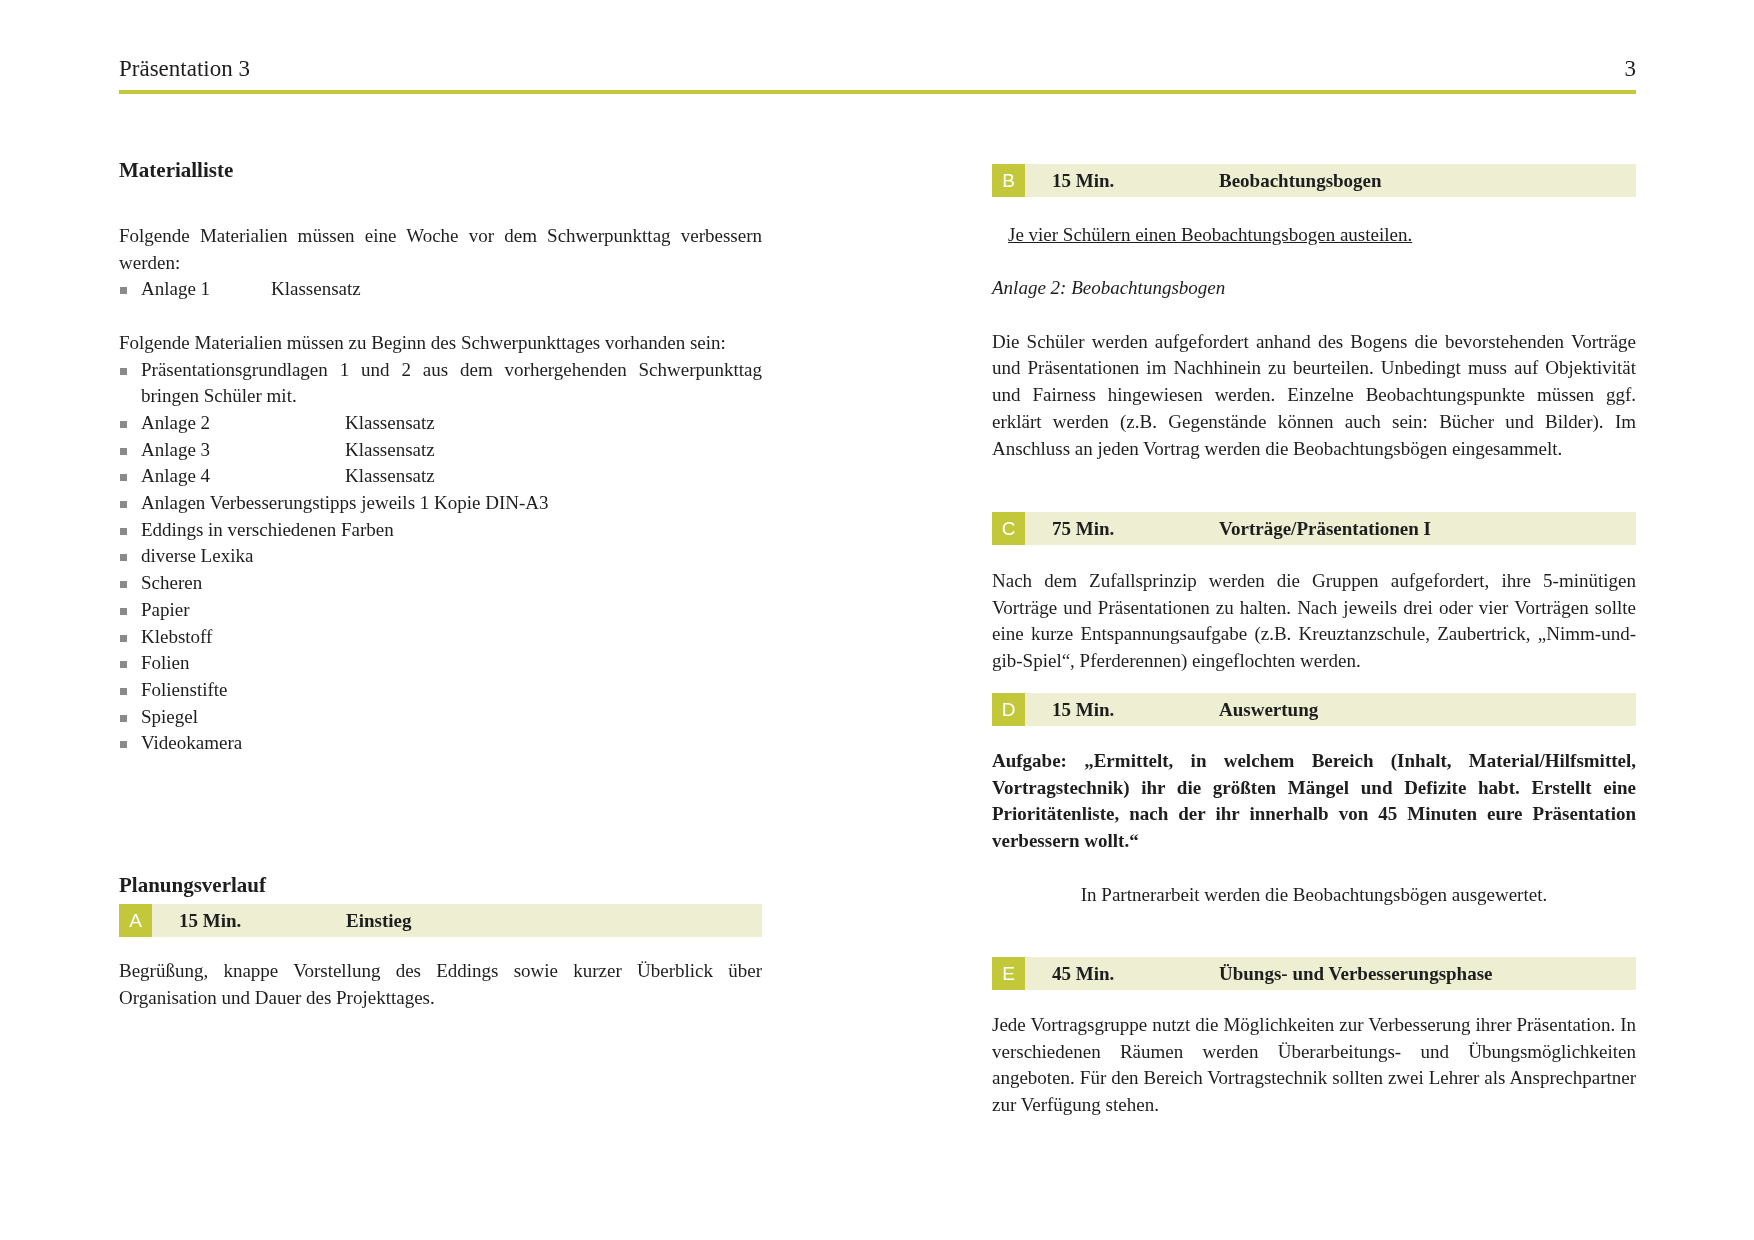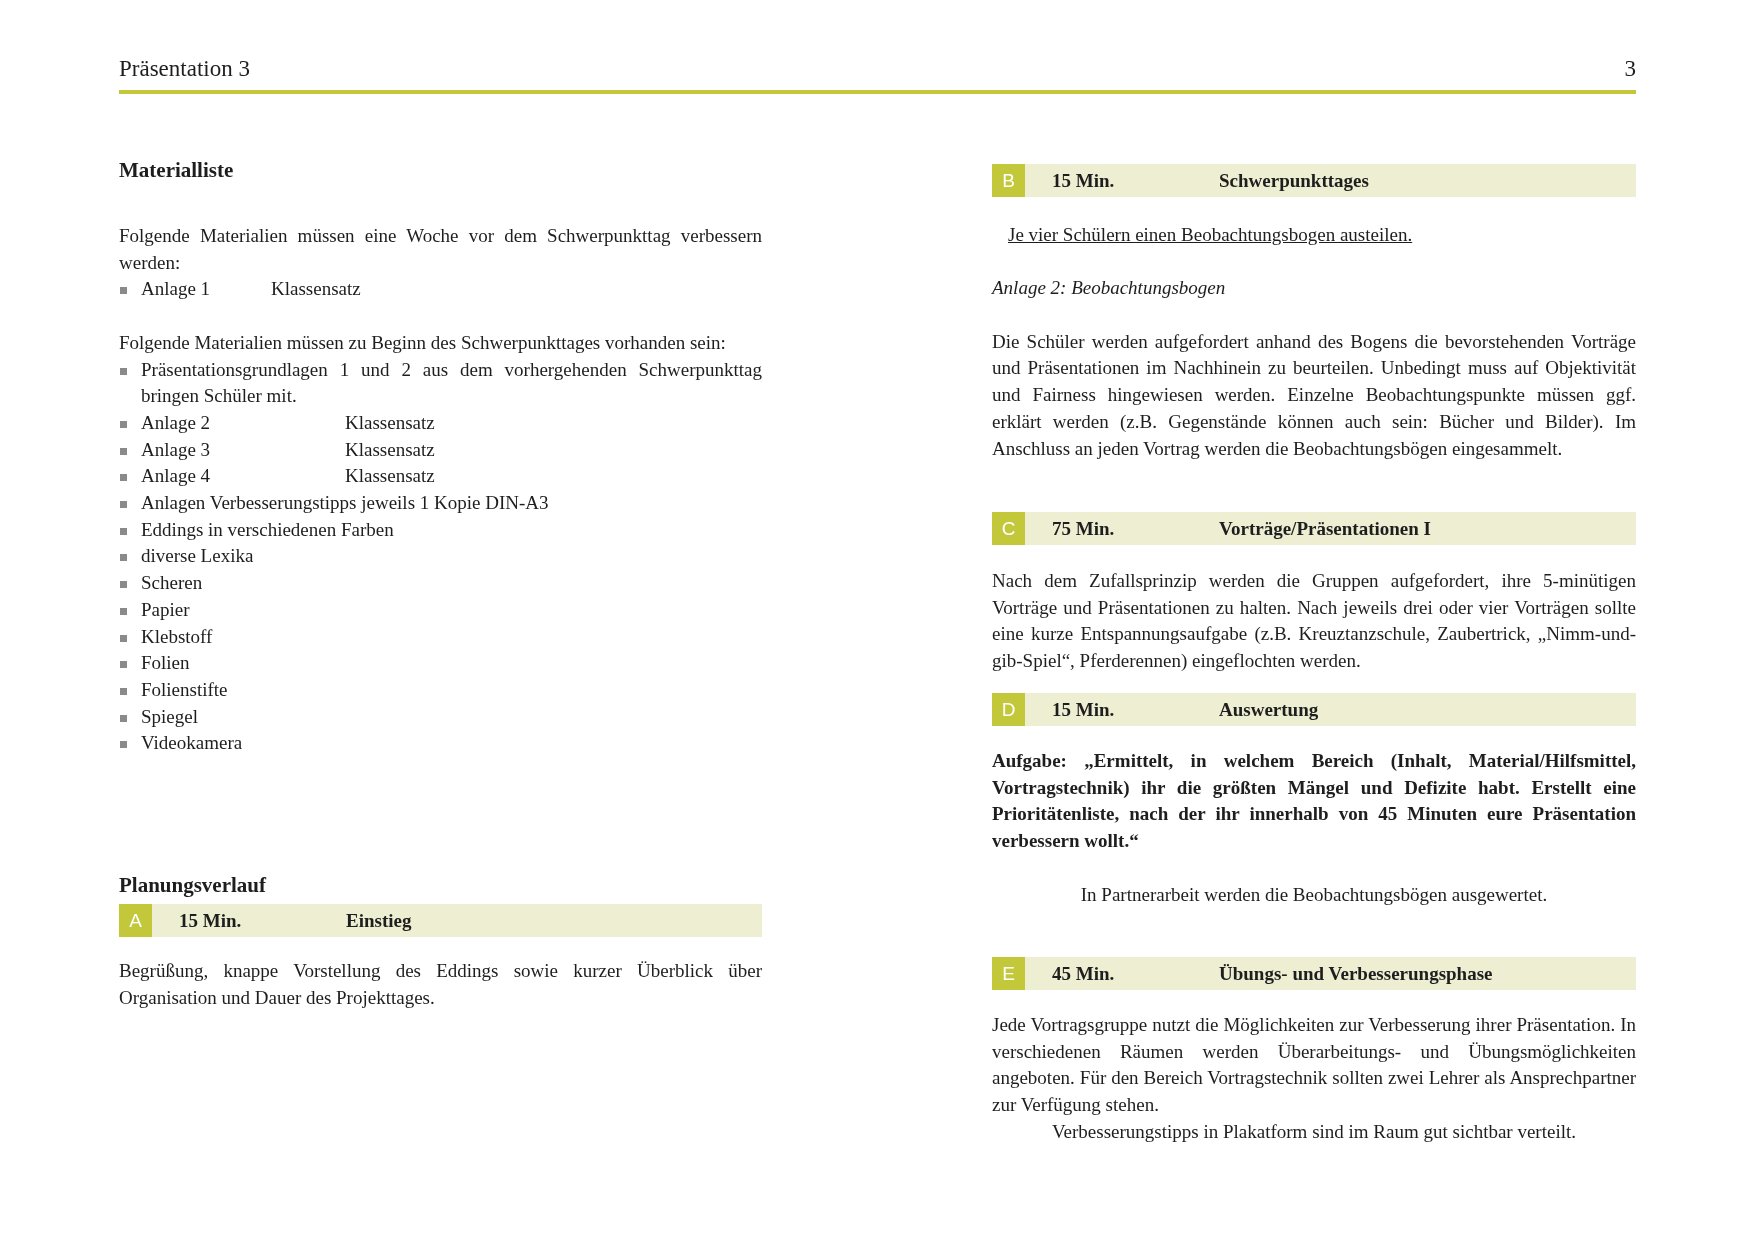--- a/index.html
+++ b/index.html
@@ -77,21 +77,21 @@
 <div class="phase" style="left:119px; top:904px; width:643px;">
   <div class="letter">A</div>
   <div class="dur">15 Min.</div>
   <div class="ttl">Einstieg</div>
 </div>
 <div class="col col-left para" style="top:958px;">Begrüßung, knappe Vorstellung des Eddings  sowie kurzer Überblick über Organisation und Dauer des Projekttages.</div>
 
 <div class="phase" style="left:992px; top:164px; width:644px;">
   <div class="letter">B</div>
   <div class="dur">15 Min.</div>
-  <div class="ttl">Schwerpunkttages</div>
+  <div class="ttl">Beobachtungsbogen</div>
 </div>
 <div class="col col-right" style="top:222px;">
   <div class="u">Je vier Schülern einen Beobachtungsbogen austeilen.</div>
   <div style="height:26.7px;"></div>
   <div class="i">Anlage 2: Beobachtungsbogen</div>
   <div style="height:26.7px;"></div>
   <div class="para">Die Schüler werden aufgefordert anhand des Bogens die bevorstehenden Vorträge und Präsentationen im Nachhinein zu beurteilen. Unbedingt muss auf Objektivität und Fairness hingewiesen werden. Einzelne Beobachtungspunkte müssen ggf. erklärt werden (z.B. Gegenstände können auch sein: Bücher und Bilder). Im Anschluss an jeden Vortrag werden die Beobachtungsbögen eingesammelt.</div>
 </div>
 
 <div class="phase" style="left:992px; top:512px; width:644px;">
@@ -112,14 +112,13 @@
   <div class="para noj">In Partnerarbeit werden die Beobachtungsbögen ausgewertet.</div>
 </div>
 
 <div class="phase" style="left:992px; top:957px; width:644px;">
   <div class="letter">E</div>
   <div class="dur">45 Min.</div>
   <div class="ttl">Übungs- und Verbesserungsphase</div>
 </div>
 <div class="col col-right" style="top:1012px;">
   <div class="para">Jede Vortragsgruppe nutzt die Möglichkeiten zur Verbesserung ihrer Präsentation. In verschiedenen Räumen werden Überarbeitungs- und Übungsmöglichkeiten angeboten. Für den Bereich Vortragstechnik sollten zwei Lehrer als Ansprechpartner zur Verfügung stehen.</div>
-  <div class="para noj">Verbesserungstipps in Plakatform sind im Raum gut sichtbar verteilt.</div>
 </div>
 
 </body></html>

